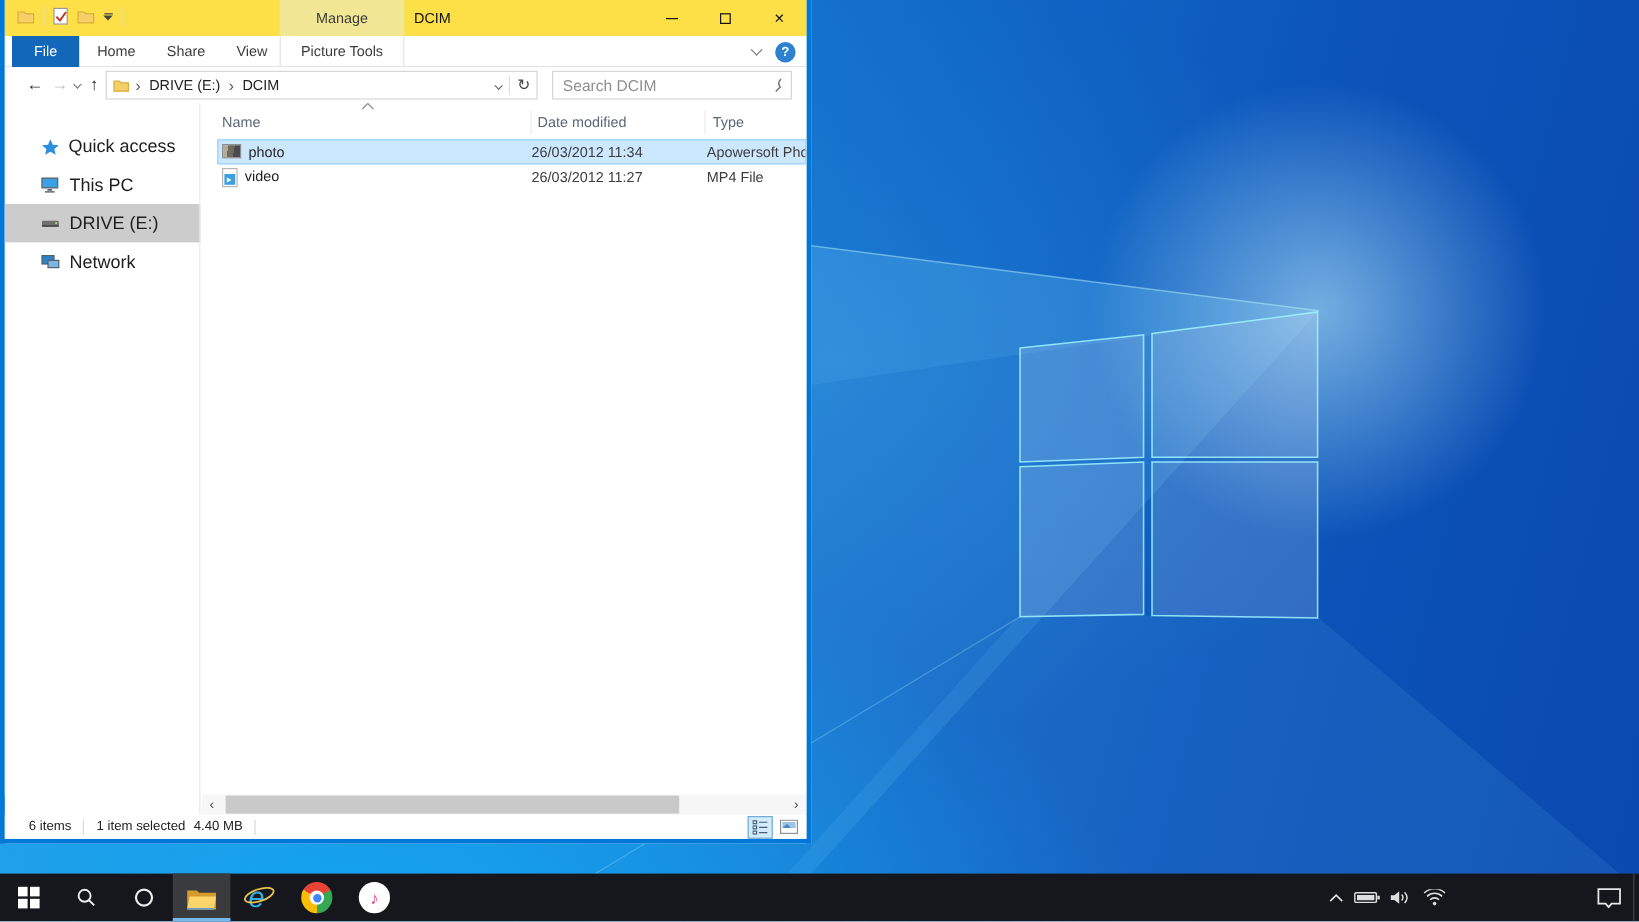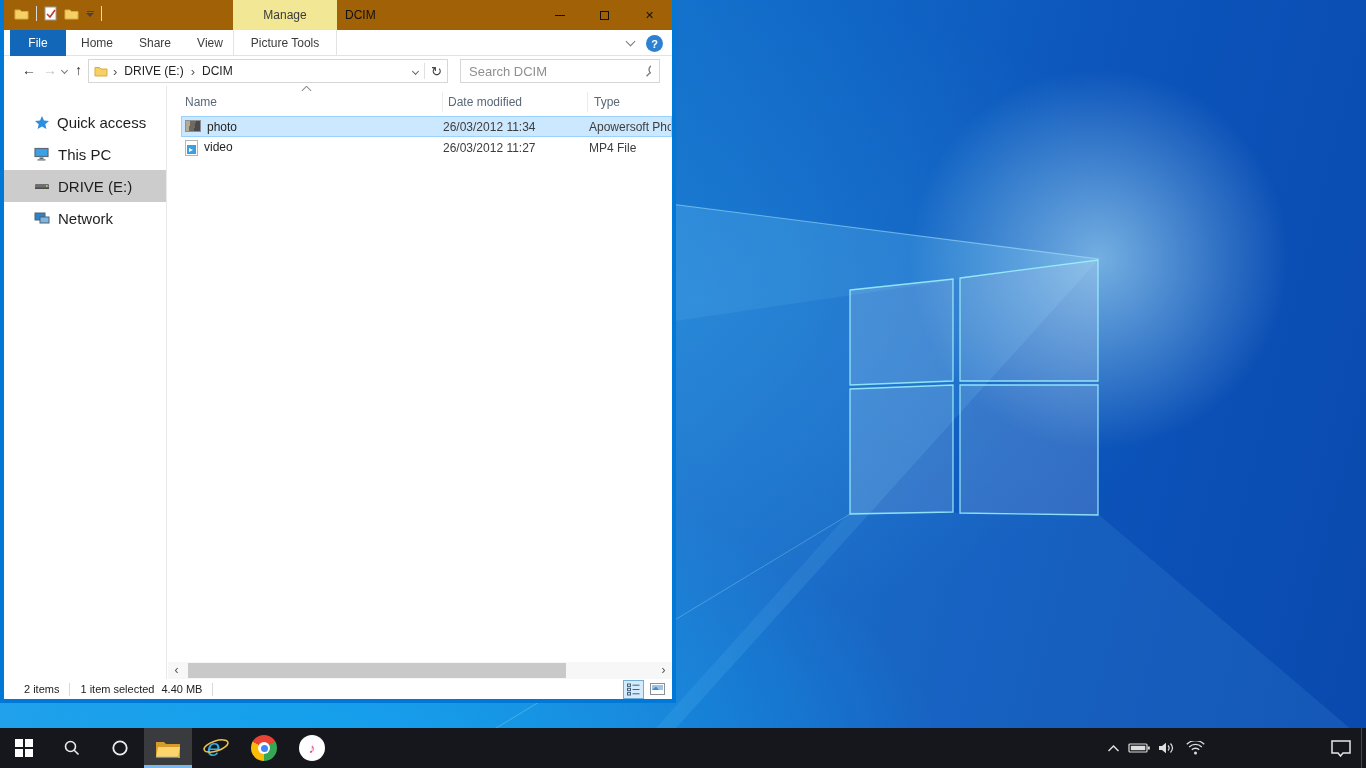--- a/index.html
+++ b/index.html
@@ -11,21 +11,21 @@
       radial-gradient(1150px 640px at 290px 810px, rgba(0,163,244,0.95) 0%, rgba(0,163,244,0) 58%),
       radial-gradient(800px 480px at 700px 300px, rgba(60,170,235,0.25) 0%, rgba(60,170,235,0) 65%),
       linear-gradient(104deg,#2B9BE2 0%,#1474CE 40%,#0C55BB 72%,#0A49AE 100%); }
   .wall { position:absolute; left:0; top:0; width:1366px; height:768px; }
 
   
   .window { position:absolute; left:0; top:0; width:676px; height:703px;
     background:#fff; border-left:4px solid #0078d7; border-right:4px solid #0078d7;
     border-bottom:4px solid #0078d7; z-index:3; }
 
-  .titlebar { position:relative; height:30px; background:#a16207; }
+  .titlebar { position:relative; height:30px; background:#fde047; }
   .qat { position:absolute; left:10px; top:6px; display:flex; align-items:center; gap:7px; }
   .vsep { width:1px; height:15px; background:#d9d9d9; }
   .manage-box { position:absolute; left:229px; top:0; width:104px; height:30px;
     background:#f2e795; display:flex; align-items:center; justify-content:center;
     font-size:12px; color:#3b3b3b; }
   .win-title { position:absolute; left:341px; top:8px; font-size:12px; color:#111; }
   .controls { position:absolute; right:0; top:0; display:flex; height:30px; }
   .ctrl { width:45px; height:30px; display:flex; align-items:center; justify-content:center;
     font-size:11px; color:#111; }
   .min-glyph { width:10px; height:1px; background:#111; display:block; }
@@ -299,21 +299,21 @@
 
     <div class="hscroll">
       <div class="sarrow">‹</div>
       <div class="strack">
         <div class="sthumb"></div>
       </div>
       <div class="sarrow">›</div>
     </div>
 
     <div class="statusbar">
-      <span>2 items</span>
+      <span>6 items</span>
       <span class="st-sep"></span>
       <span>1 item selected</span>
       <span class="st-size">4.40 MB</span>
       <span class="st-sep"></span>
       <div class="viewbtns">
         <div class="vb sel">
           <svg width="13" height="13">
             <rect x="0.5" y="1" width="3" height="2.4" fill="none" stroke="#44627e"></rect>
               <line x1="5.5" y1="2.2" x2="12.5" y2="2.2" stroke="#44627e"></line>
             <rect x="0.5" y="5.3" width="3" height="2.4" fill="none" stroke="#44627e"></rect>

